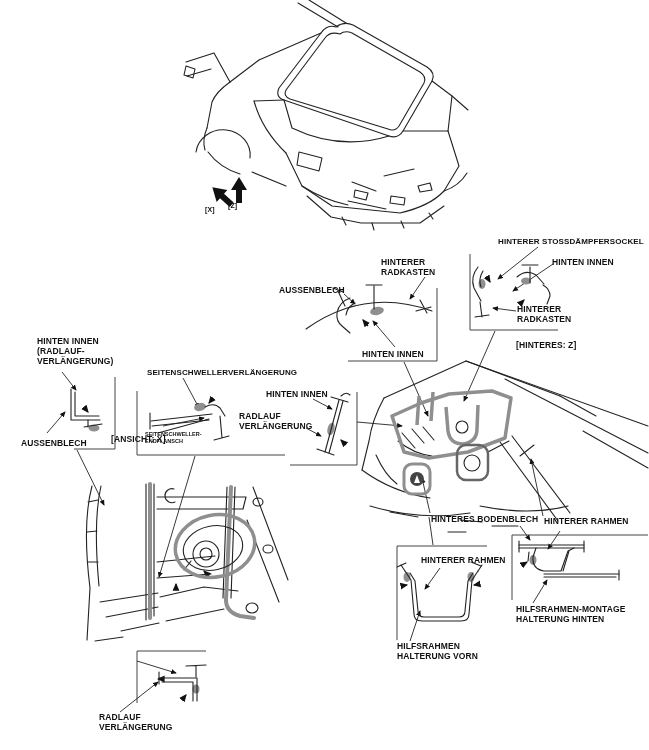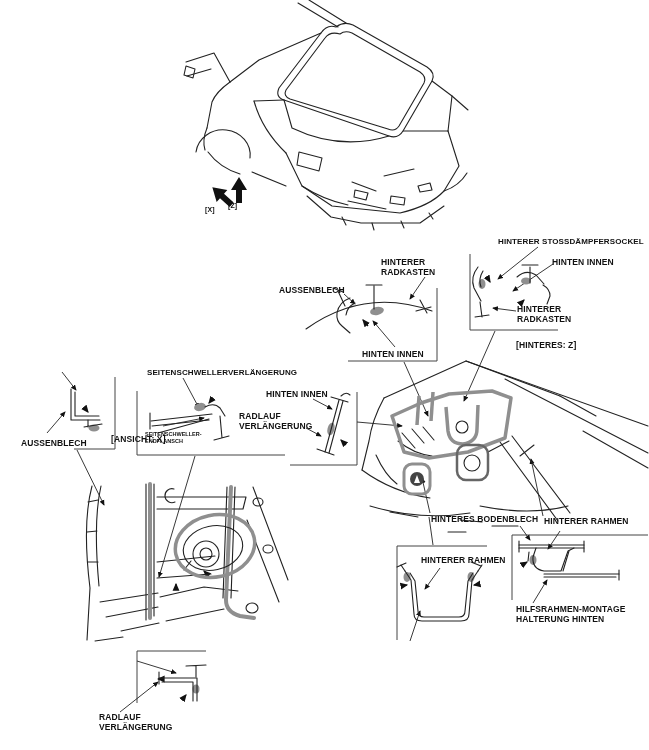--- a/index.html
+++ b/index.html
@@ -257,29 +257,31 @@
 
 <div class="lbl" style="left:381px;top:257px;width:56px">HINTERER RADKASTEN</div>
 <div class="lbl nw" style="left:279px;top:285px">AUSSENBLECH</div>
 <div class="lbl nw" style="left:362px;top:349px">HINTEN INNEN</div>
 
 <div class="lbl nw t8" style="left:498px;top:237px">HINTERER STOSSDÄMPFERSOCKEL</div>
 <div class="lbl nw" style="left:552px;top:257px">HINTEN INNEN</div>
 <div class="lbl" style="left:517px;top:304px;width:58px">HINTERER RADKASTEN</div>
 <div class="lbl nw" style="left:516px;top:340px">[HINTERES: Z]</div>
 
+<div class="lbl" style="left:37px;top:336px;width:96px">HINTEN INNEN (RADLAUF-VERLÄNGERUNG)</div>
 <div class="lbl nw" style="left:21px;top:438px">AUSSENBLECH</div>
 
 <div class="lbl nw t8" style="left:147px;top:368px">SEITENSCHWELLERVERLÄNGERUNG</div>
 <div class="lbl sm" style="left:145px;top:431px;width:64px">SEITENSCHWELLER-ENDFLANSCH</div>
 <div class="lbl nw" style="left:111px;top:434px">[ANSICHT: X]</div>
 
 <div class="lbl nw" style="left:266px;top:389px">HINTEN INNEN</div>
 <div class="lbl" style="left:239px;top:411px;width:90px">RADLAUF VERLÄNGERUNG</div>
 
 <div class="lbl nw" style="left:431px;top:514px">HINTERES BODENBLECH</div>
 <div class="lbl nw" style="left:544px;top:516px">HINTERER RAHMEN</div>
 <div class="lbl nw" style="left:421px;top:555px">HINTERER RAHMEN</div>
 <div class="lbl" style="left:516px;top:604px;width:135px">HILFSRAHMEN-MONTAGE HALTERUNG HINTEN</div>
+<div class="lbl" style="left:397px;top:641px;width:112px">HILFSRAHMEN HALTERUNG VORN</div>
 
 <div class="lbl" style="left:99px;top:712px;width:100px">RADLAUF VERLÄNGERUNG</div>
 
 </div>
 
 </body></html>

